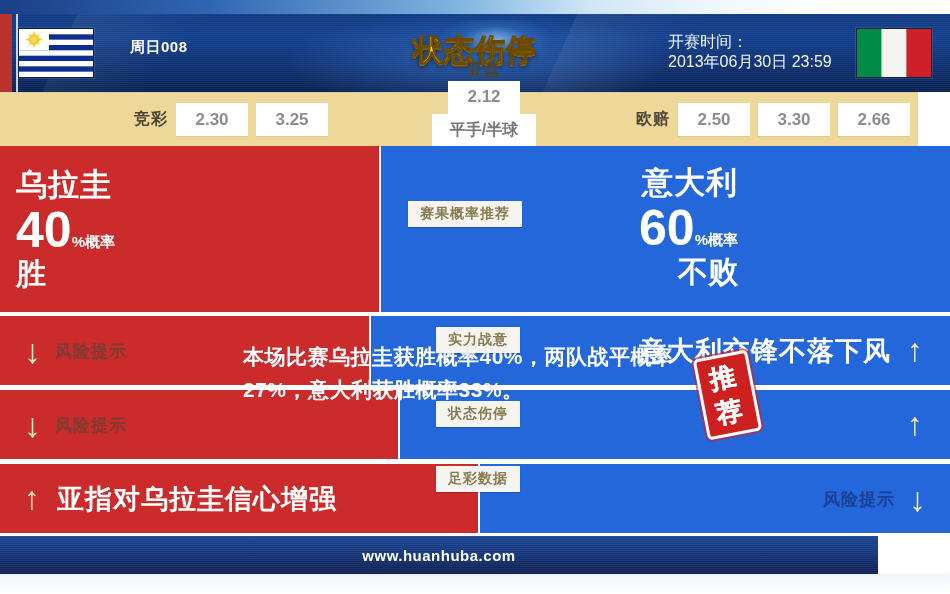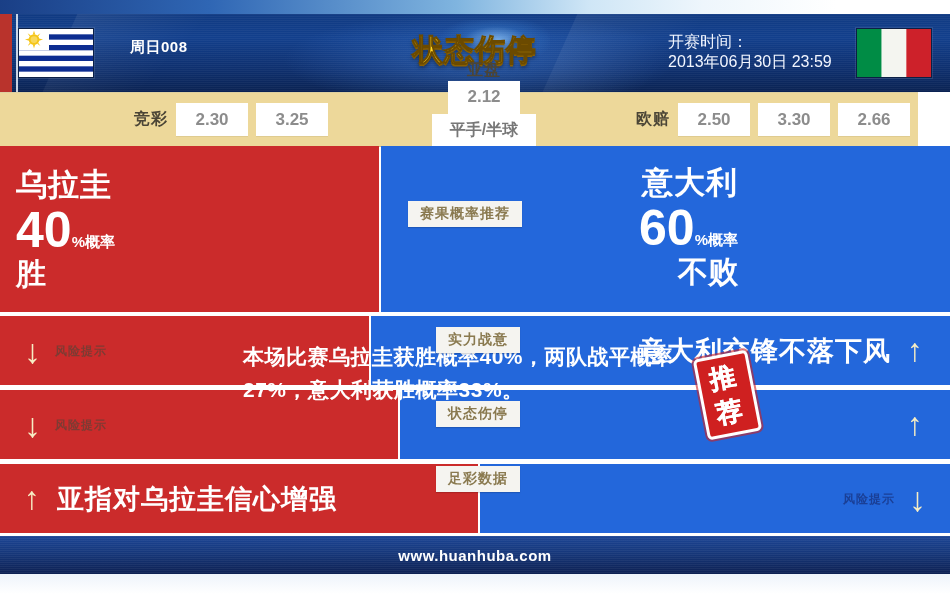--- a/index.html
+++ b/index.html
@@ -155,21 +155,21 @@
   .r1blue{width:579px;}
   .r2red{width:398px;}
   .r2blue{width:550px;}
   .r3red{width:478px;}
   .r3blue{width:470px;}
 
   .hint{
     position:absolute;display:flex;align-items:center;z-index:4;
   }
   .hint .arrow{font-size:34px;line-height:34px;color:#f6edc4;font-weight:bold;}
-  .hint .htxt{font-size:12px;color:#7d3b33;font-weight:bold;margin-left:14px;letter-spacing:1px;}
+  .hint .htxt{font-size:17px;color:#7d3b33;font-weight:bold;margin-left:14px;letter-spacing:1px;}
   .hint.blue-hint .htxt{color:#1a3f96;margin-left:0;margin-right:14px;}
 
   .h-r1{left:24px;top:18px;}
   .h-r2{left:24px;top:18px;}
   .h-r3b{right:24px;top:18px;}
 
   .bigline{
     position:absolute;color:#ffffff;font-size:27px;font-weight:bold;letter-spacing:1px;
     display:flex;align-items:center;gap:16px;z-index:4;
   }
@@ -177,21 +177,21 @@
   .bl-r1{right:26px;top:16px;}
   .bl-r2{right:26px;top:16px;}
   .bl-r3{left:24px;top:16px;}
 
   .tag-r1{left:436px;top:327px;}
   .tag-r2{left:436px;top:401px;}
   .tag-r3{left:436px;top:466px;}
 
   
   .footer{
-    position:absolute;left:0;top:536px;width:950px;height:38px;
+    position:absolute;left:0;top:536px;width:878px;height:38px;
     background:linear-gradient(180deg,#1b4494 0%,#16377a 45%,#0d2052 100%);
     display:flex;align-items:center;justify-content:center;
   }
   .footer:before{
     content:"";position:absolute;left:0;top:0;width:950px;height:38px;
     background:repeating-linear-gradient(180deg,rgba(255,255,255,.05) 0 1px,rgba(0,0,0,0) 1px 2px);
   }
   .footer span{position:relative;color:#ffffff;font-size:15px;font-weight:bold;letter-spacing:.5px;}
   .bottom-fade{
     position:absolute;left:0;top:574px;width:950px;height:20px;

